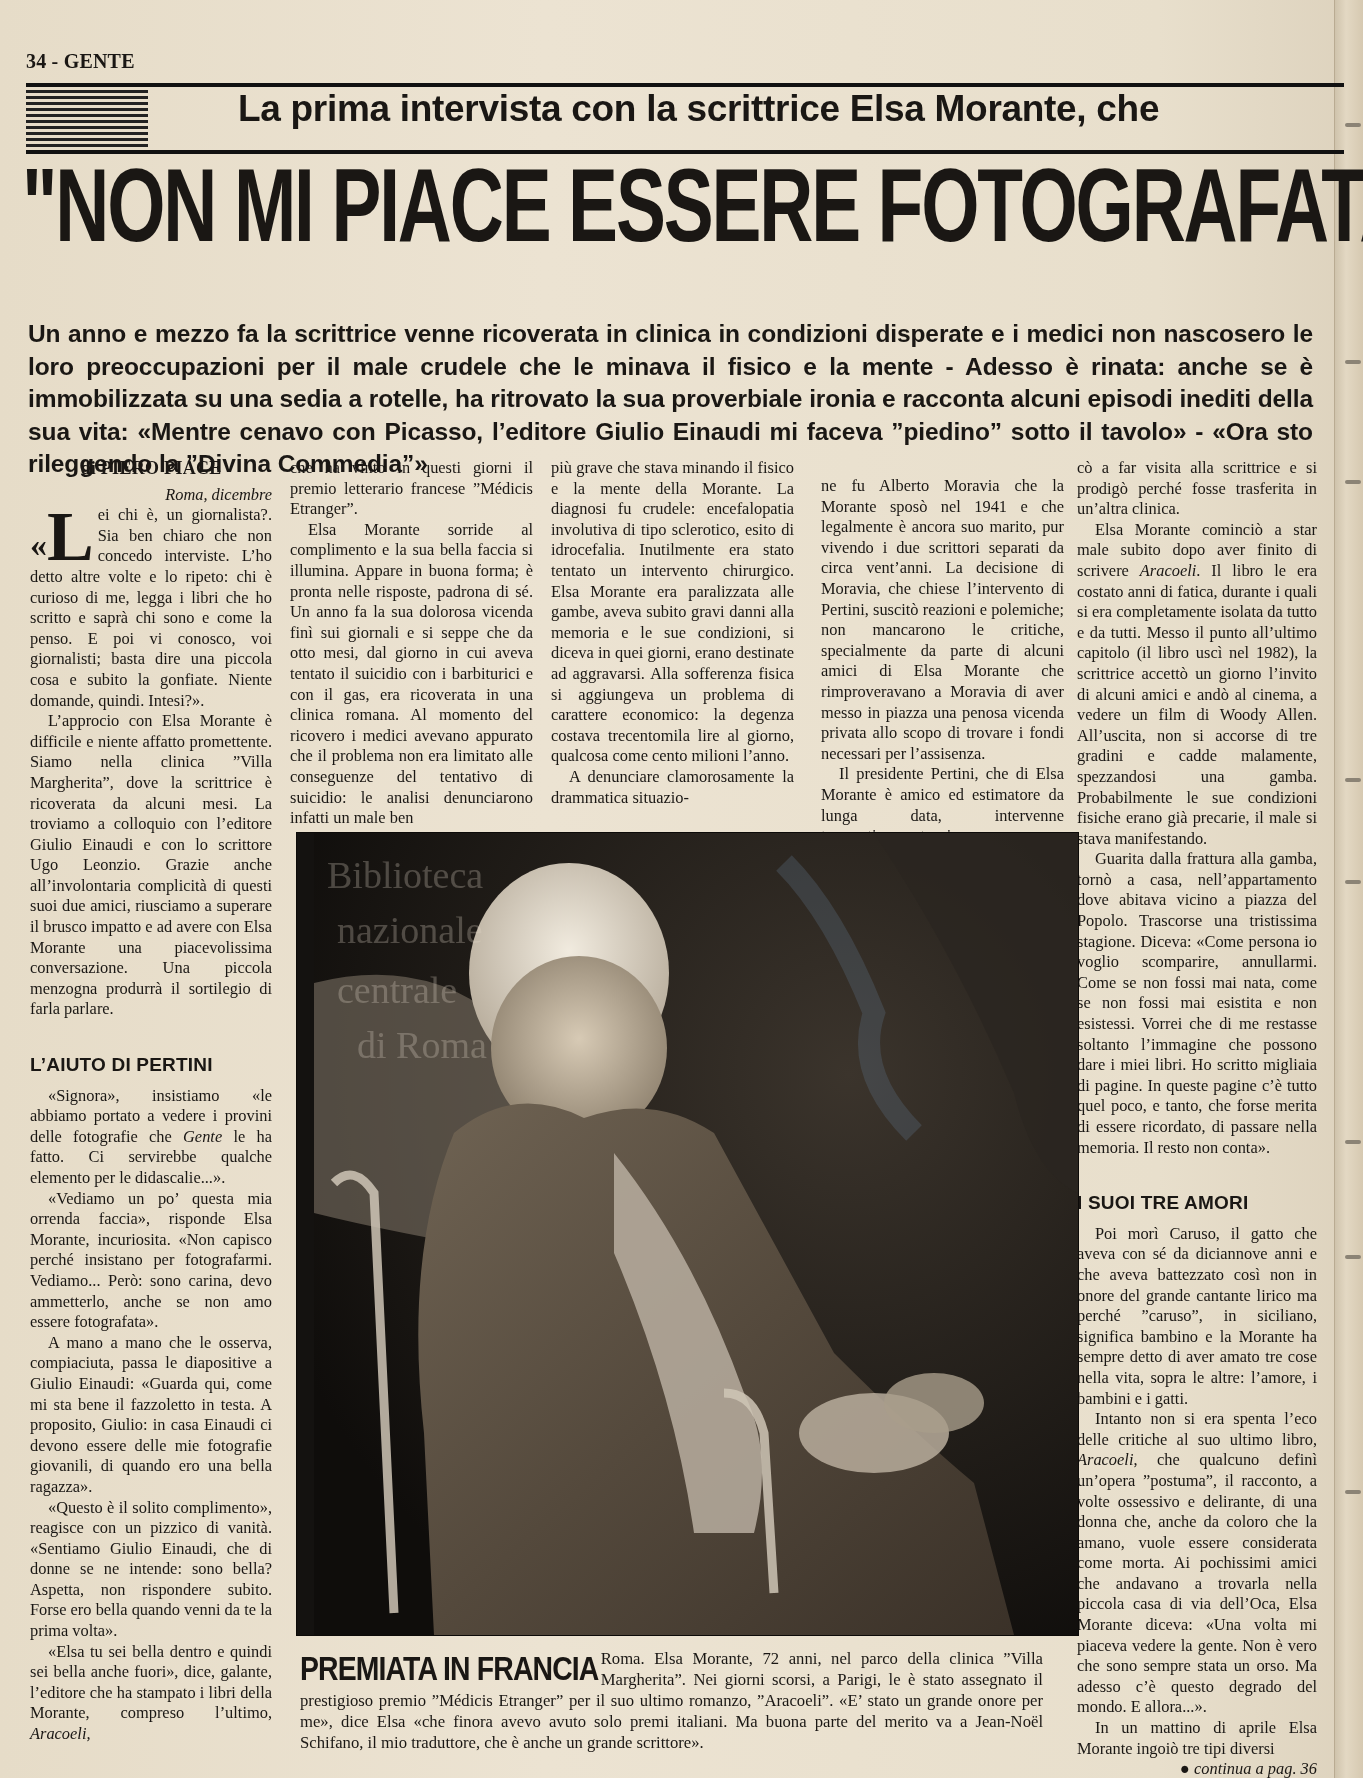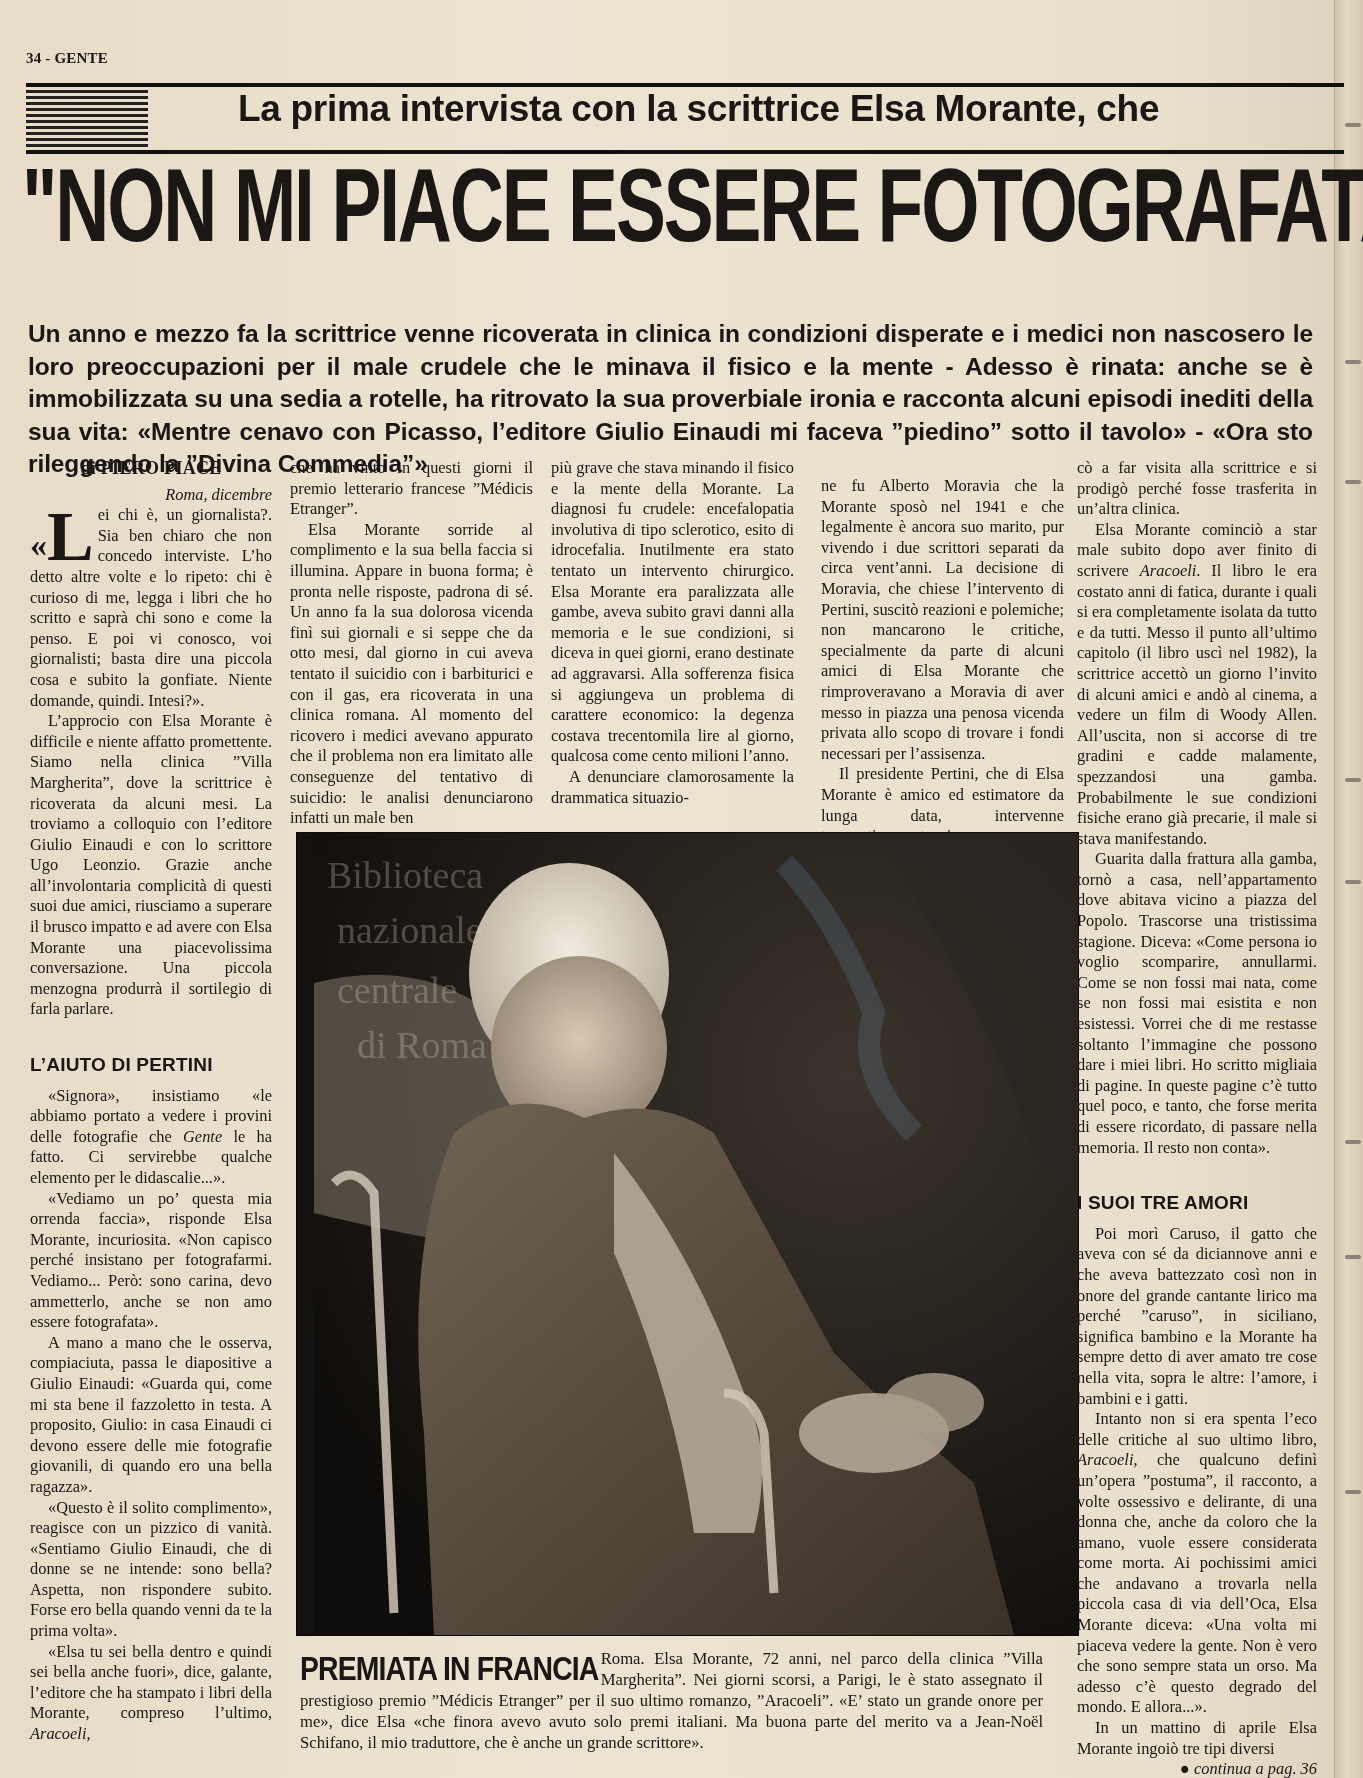--- a/index.html
+++ b/index.html
@@ -1,19 +1,19 @@
 <!DOCTYPE html>
 <html><head>
 <meta charset="utf-8">
 <style>
   html,body{margin:0;padding:0;}
   body{width:1363px;height:1778px;background:#e9e0cf;position:relative;overflow:hidden;font-family:"Liberation Serif",serif;color:#1a1714;}
   .page{position:absolute;left:0;top:0;width:1363px;height:1778px;background:linear-gradient(90deg,#e6dcc8 0%,#ece3d2 40%,#e8dfcc 85%,#ddd2bd 100%);}
   .spine{position:absolute;right:0;top:0;width:28px;height:1778px;background:linear-gradient(90deg,#cfc3ac,#e3d8c3 40%,#d6c9b1);border-left:1px solid #b9ab92;}
-  .folio{position:absolute;left:26px;top:50px;font-family:"Liberation Serif",serif;font-weight:bold;font-size:15px;letter-spacing:0.2px;text-align:center;}
+  .folio{position:absolute;left:26px;top:50px;font-family:"Liberation Serif",serif;font-weight:bold;font-size:20px;letter-spacing:0.2px;text-align:center;}
   .rule{position:absolute;left:26px;background:#111;}
   .stripes{position:absolute;left:26px;top:90px;width:122px;height:66px;}
   .stripes div{height:3px;background:#222;margin-bottom:3px;}
   .kicker{position:absolute;left:238px;top:88px;width:1080px;font-family:"Liberation Sans",sans-serif;font-weight:bold;font-size:37px;letter-spacing:-0.3px;white-space:nowrap;}
   .headline{position:absolute;left:22px;top:150px;width:1300px;font-family:"Liberation Sans",sans-serif;font-weight:bold;font-size:104px;line-height:110px;letter-spacing:-3px;white-space:nowrap;transform:scaleX(0.72);transform-origin:left top;}
   .headline span{display:inline-block;transform:scaleY(1.0);}
   .deck{position:absolute;left:28px;top:282px;width:1285px;font-family:"Liberation Sans",sans-serif;font-weight:bold;font-size:24.5px;line-height:32.5px;text-align:justify;letter-spacing:-0.1px;margin-top:36px;}
   .col{position:absolute;font-size:16.4px;line-height:20.6px;text-align:justify;hyphens:manual;}
   .col p{margin:0;text-indent:18px;}
   .col p.noind{text-indent:0;}

